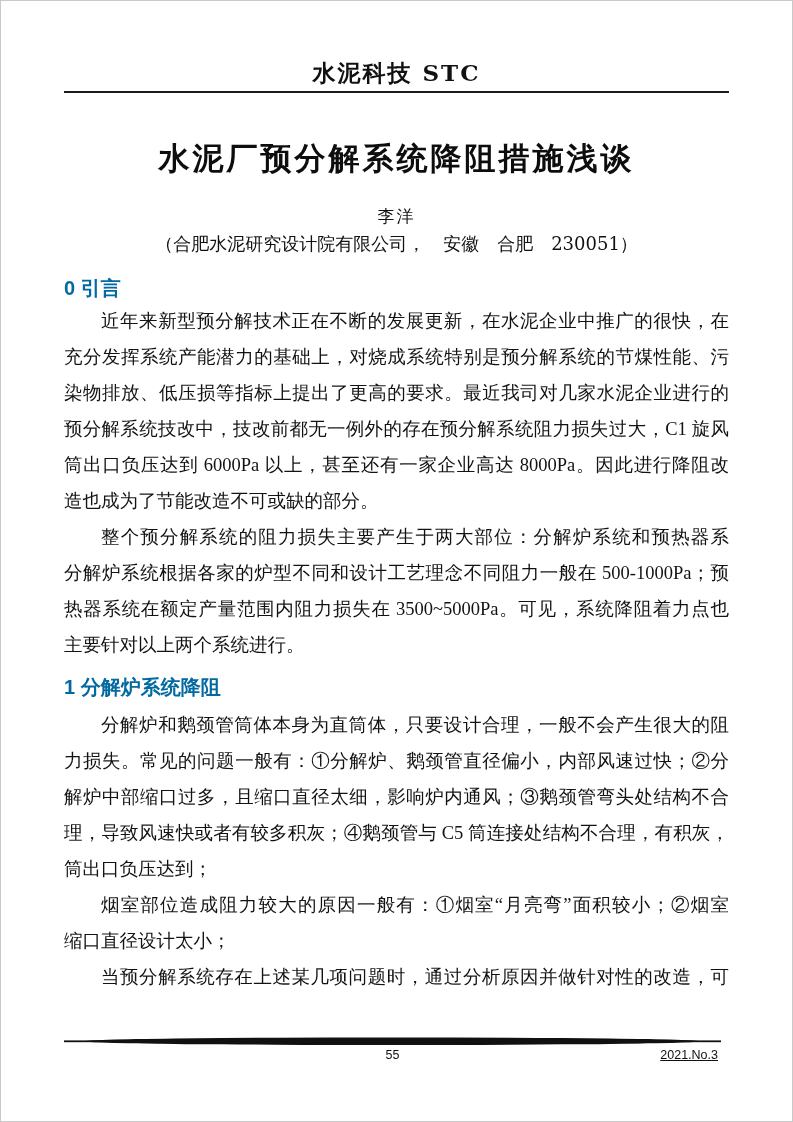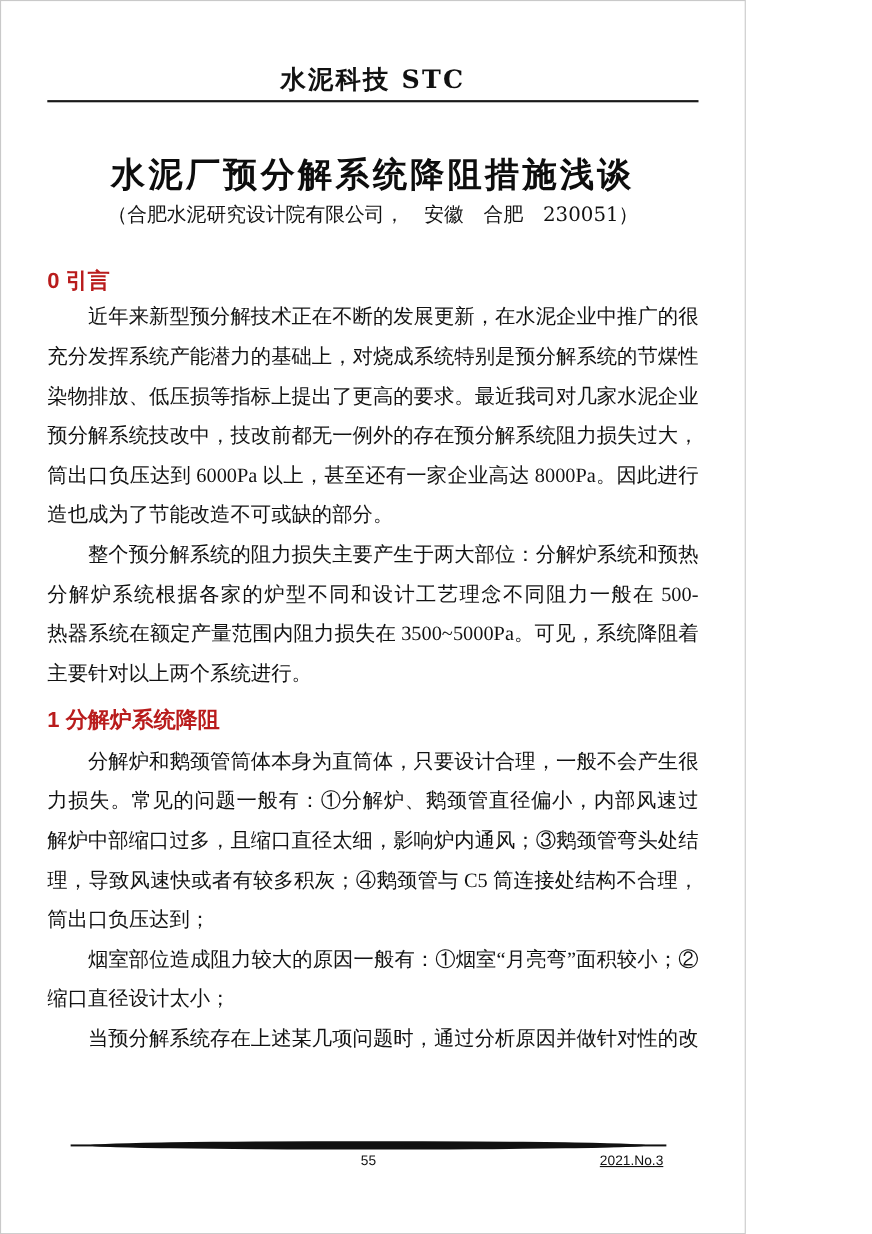--- a/index.html
+++ b/index.html
@@ -1,18 +1,18 @@
 <!DOCTYPE html>
 <html><head>
 <meta charset="utf-8">
 <style>
   html,body{margin:0;padding:0;background:#ffffff;}
   .page{
-    width:678px;height:1122px;box-sizing:border-box;
-    padding:0 42px;border:1px solid #c9c9c9;position:relative;
+    width:793px;height:1122px;box-sizing:border-box;
+    padding:0 63px;border:1px solid #c9c9c9;position:relative;
     background:#ffffff;color:#111111;overflow:hidden;
     font-family:"Liberation Serif", serif;
   }
   
   .journal{
     margin-top:58px;text-align:center;font-size:23px;line-height:28px;
     font-weight:600;letter-spacing:2px;
     font-family:"DejaVu Serif", serif;
   }
   .header-rule{margin-top:4px;height:2px;background:#1a1a1a;}
@@ -25,22 +25,22 @@
   .author{
     margin-top:26px;text-align:center;font-size:17px;line-height:22px;
     letter-spacing:2px;font-family:"DejaVu Serif", serif;
   }
   .affiliation{
     margin-top:5px;text-align:center;font-size:18px;line-height:24px;
     font-family:"DejaVu Serif", serif;
   }
   
   .sec-heading{
-    margin:33px 0 0 0;font-size:20px;line-height:30px;font-weight:bold;
-    color:#b91c1c;font-family:"Liberation Sans", sans-serif;
+    margin:17px 0 0 0;font-size:20px;line-height:30px;font-weight:bold;
+    color:#0369a1;font-family:"Liberation Sans", sans-serif;
   }
   #sections .sec-heading:not(:first-child){margin-top:9px;margin-bottom:5px;}
   
   .line{
     font-size:18.5px;line-height:36px;height:36px;overflow:hidden;
     text-align:justify;text-align-last:justify;
     font-family:"Liberation Serif", serif;color:#121212;
   }
   .line.first{text-indent:2em;}
   .line.end{text-align-last:left;}
@@ -56,20 +56,21 @@
 <body>
 
 <div class="page">
 
   <header>
     <div class="journal">水泥科技 STC</div>
     <div class="header-rule"></div>
   </header>
 
   <h1 class="article-title">水泥厂预分解系统降阻措施浅谈</h1>
+  <div class="author">李洋</div>
   <div class="affiliation">（合肥水泥研究设计院有限公司，　安徽　合肥　230051）</div>
 
   <main id="sections">
       <h2 class="sec-heading">0 引言</h2>
       <div class="line first">近年来新型预分解技术正在不断的发展更新，在水泥企业中推广的很快，在</div>
       <div class="line">充分发挥系统产能潜力的基础上，对烧成系统特别是预分解系统的节煤性能、污</div>
       <div class="line">染物排放、低压损等指标上提出了更高的要求。最近我司对几家水泥企业进行的</div>
       <div class="line">预分解系统技改中，技改前都无一例外的存在预分解系统阻力损失过大，C1 旋风</div>
       <div class="line">筒出口负压达到 6000Pa 以上，甚至还有一家企业高达 8000Pa。因此进行降阻改</div>
       <div class="line end">造也成为了节能改造不可或缺的部分。</div>

